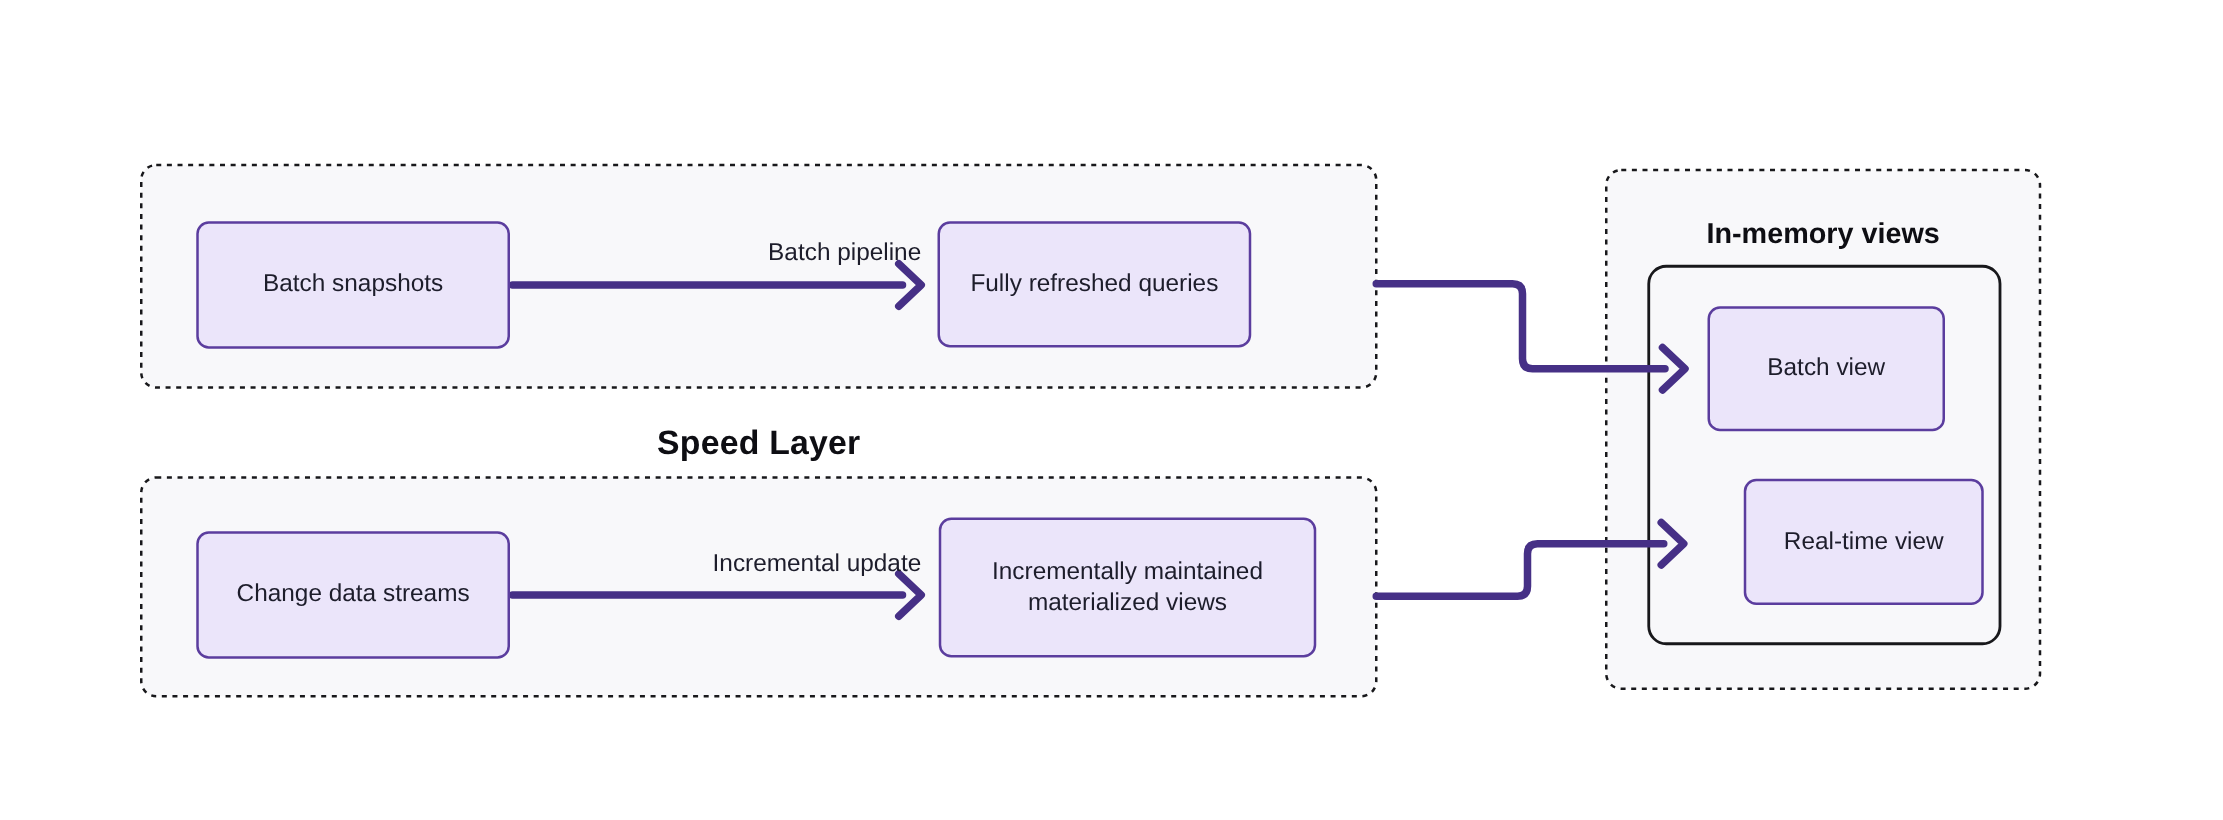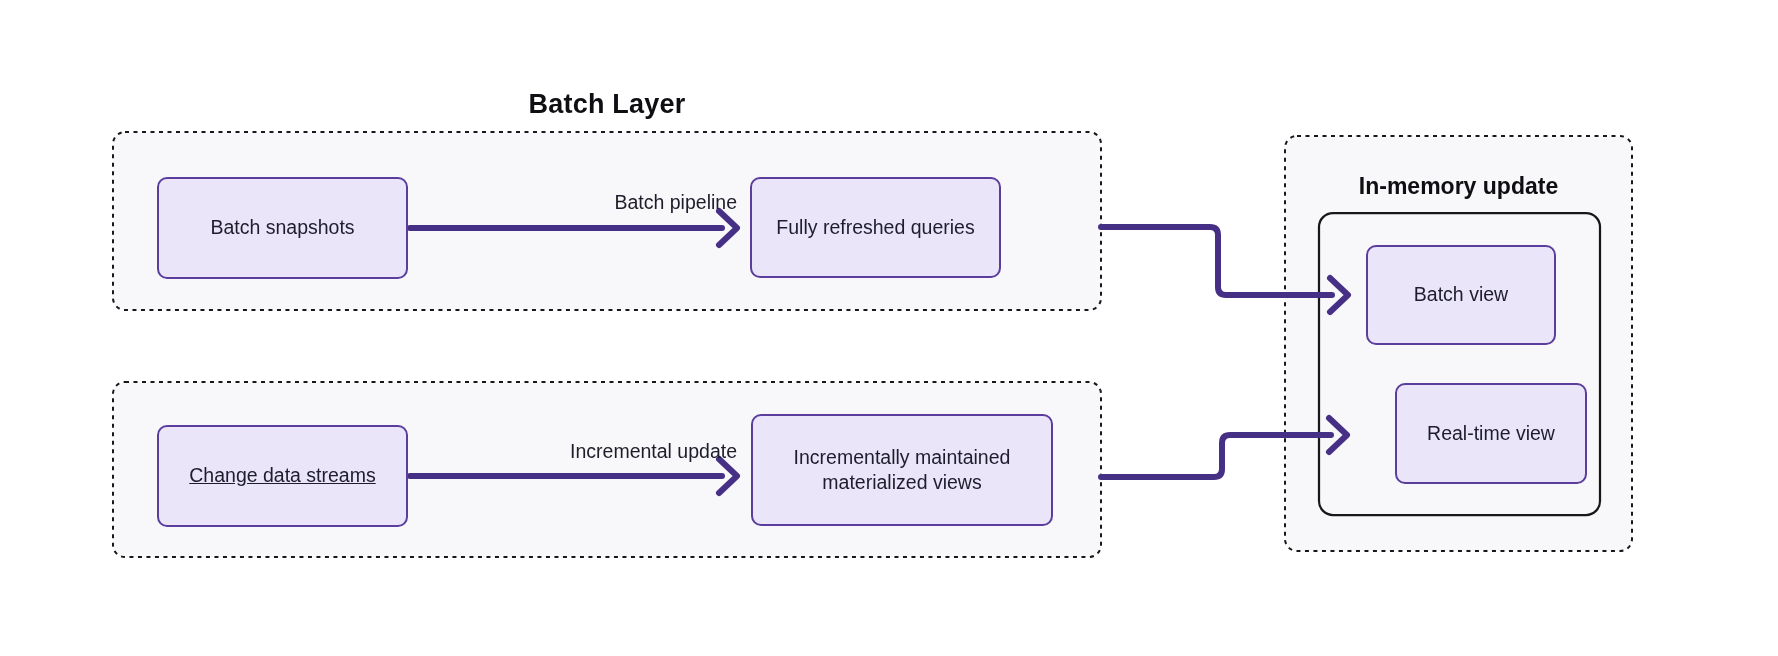--- a/index.html
+++ b/index.html
@@ -97,26 +97,26 @@
     <path class="connector" d="M410 476 H722"></path>
     <path class="connector" d="M719 459 L737 476 L719 493"></path>
 
     <path class="connector" d="M1101 227 L1210 227 Q1218 227 1218 235 L1218 287 Q1218 295 1226 295 L1332 295"></path>
     <path class="connector" d="M1330 278 L1348 295 L1330 312"></path>
 
     <path class="connector" d="M1101 477 L1214 477 Q1222 477 1222 469 L1222 443 Q1222 435 1230 435 L1331 435"></path>
     <path class="connector" d="M1329 418 L1347 435 L1329 452"></path>
   </svg>
 
-  <div class="layer-title" style="left:113px; top:89px; width:988px;">Batch Layer</div>
-  <div class="group-label" style="left:1285px; top:173px; width:347px;">In-memory update</div>
+  <div class="layer-title" style="left:113px; top:339px; width:988px;">Speed Layer</div>
+  <div class="group-label" style="left:1285px; top:173px; width:347px;">In-memory views</div>
 
   <div class="arrow-label" style="left:408px; top:191px; width:329px;">Batch pipeline</div>
   <div class="arrow-label" style="left:408px; top:440px; width:329px;">Incremental update</div>
 
   <div class="node" style="left:157px; top:177px; width:251px; height:102px;">Batch snapshots</div>
   <div class="node" style="left:750px; top:177px; width:251px; height:101px;">Fully refreshed queries</div>
-  <div class="node" style="left:157px; top:425px; width:251px; height:102px;text-decoration:underline;">Change data streams</div>
+  <div class="node" style="left:157px; top:425px; width:251px; height:102px;">Change data streams</div>
   <div class="node" style="left:751px; top:414px; width:302px; height:112px;">Incrementally maintained materialized views</div>
   <div class="node" style="left:1366px; top:245px; width:190px; height:100px;">Batch view</div>
   <div class="node" style="left:1365px; top:383px; width:192px; height:101px;margin-left:30px;">Real-time view</div>
 
 </div>
 
 </body></html>

